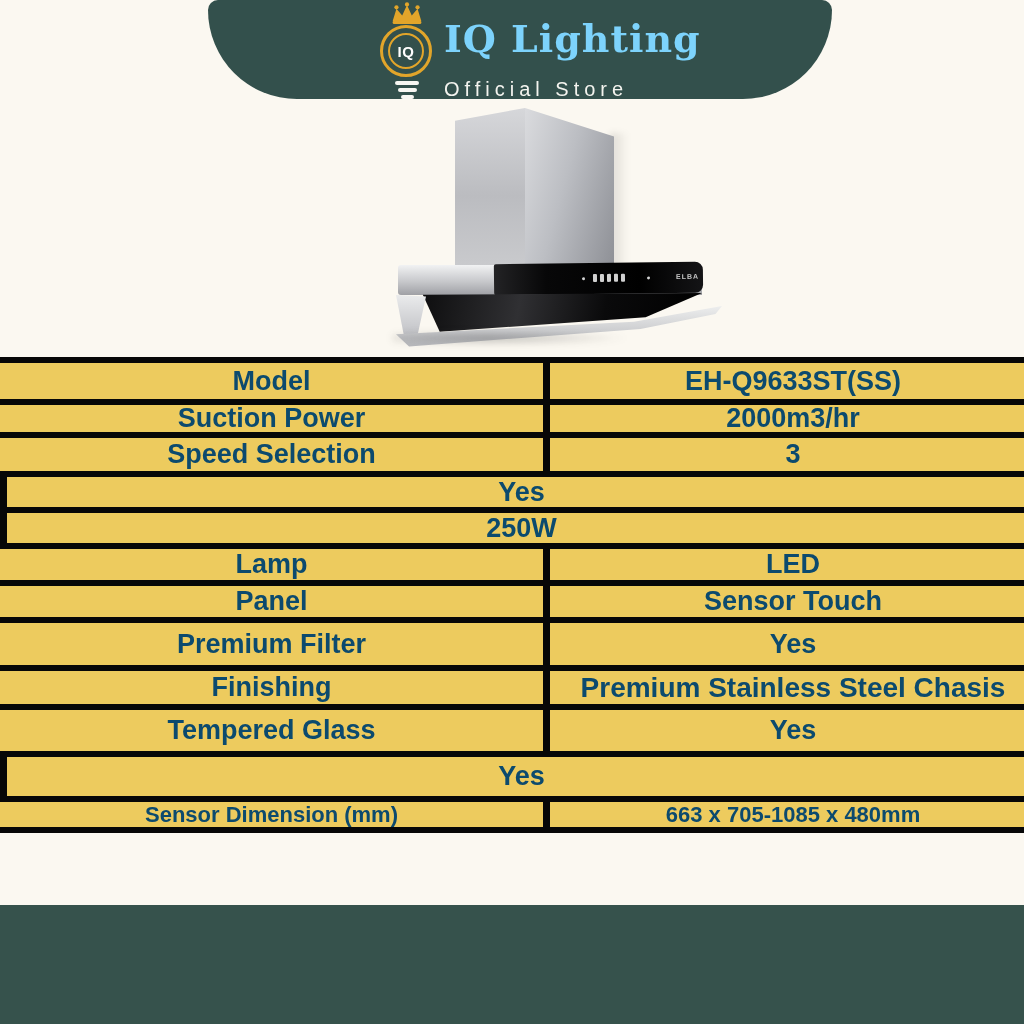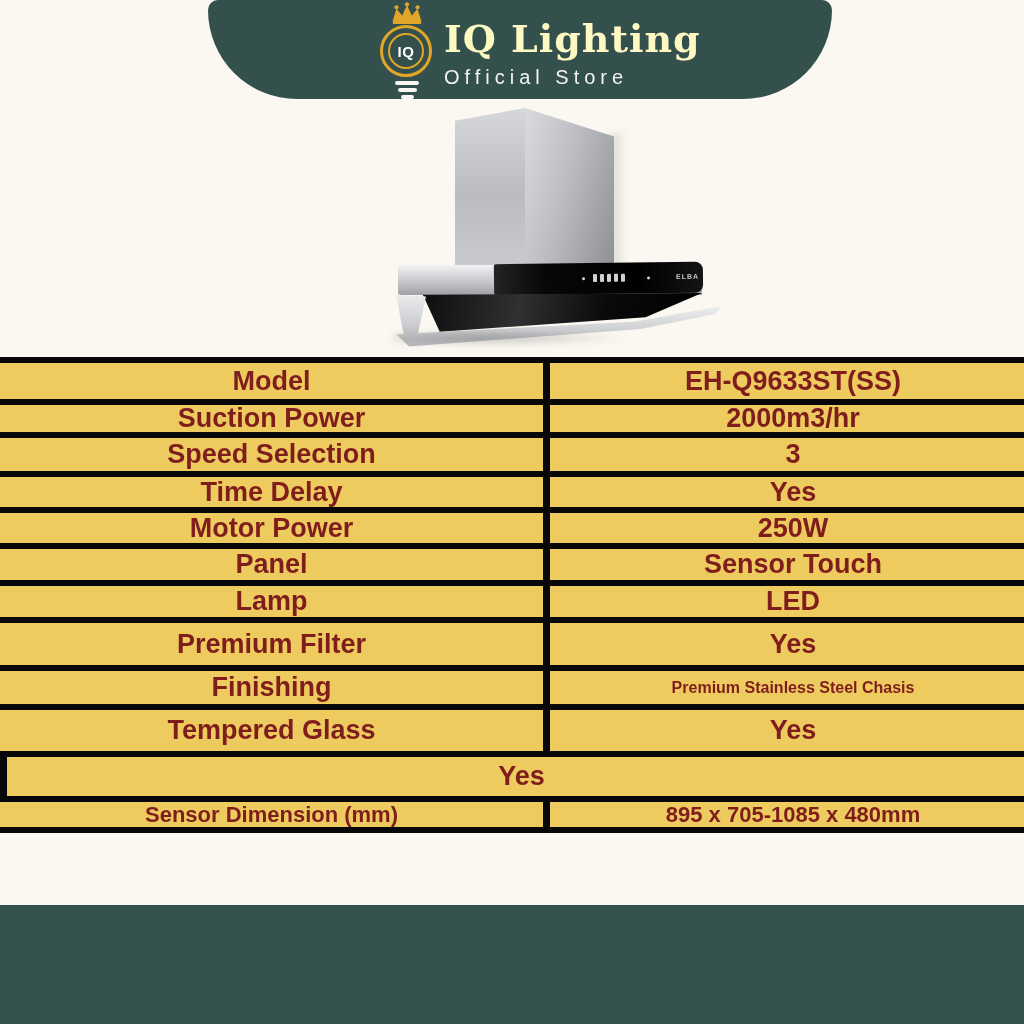--- a/index.html
+++ b/index.html
@@ -31,24 +31,24 @@
   .bulb-mono { color:#ffffff; font-size:15px; font-weight:bold; letter-spacing:0.5px; }
   .screw { position:absolute; left:0; top:79px; width:62px; display:flex; flex-direction:column; align-items:center; gap:3px; }
   .screw span { display:block; height:4px; border-radius:2px; background:#f7f6f2; }
   .screw span:nth-child(1){ width:24px; }
   .screw span:nth-child(2){ width:19px; }
   .screw span:nth-child(3){ width:13px; }
 
   .brand-block { position:absolute; left:236px; top:16px; }
   .brand-name {
     font-family:"DejaVu Serif", serif; font-weight:bold;
-    font-size:38px; color:#fef9c3; letter-spacing:1px; line-height:1.2;
+    font-size:38px; color:#7dd3fc; letter-spacing:1px; line-height:1.2;
   }
   .brand-sub {
-    margin-top:4px; font-size:20px; color:#f3f3ee;
+    margin-top:16px; font-size:20px; color:#f3f3ee;
     letter-spacing:5px; font-weight:normal;
   }
 
   
   .product { position:absolute; left:0; top:99px; width:1024px; height:258px; }
   .product > div { position:absolute; }
   .chim-shadow { left:610px; top:34px; width:18px; height:136px;
     background:linear-gradient(90deg, rgba(0,0,0,0.12), rgba(0,0,0,0)); filter:blur(3px); }
   .chim-left { left:455px; top:9px; width:70px; height:159px;
     background:linear-gradient(180deg,#d6d7da,#bbbcc0 55%,#c9cacd);
@@ -78,27 +78,27 @@
     background:linear-gradient(180deg,#edeeee,#b4b5b9);
     clip-path:polygon(0 64%, 73% 36%, 100% 0, 98% 18%, 75% 52%, 4% 92%); }
   .hood-shadow { left:392px; top:231px; width:240px; height:16px;
     background:radial-gradient(ellipse at 40% 50%, rgba(40,40,40,0.28), rgba(0,0,0,0) 70%);
     filter:blur(3px); }
 
   
   .spec { position:absolute; left:0; top:357px; width:1024px; border-bottom:6px solid #070707; }
   .row { display:flex; border-top:6px solid #070707; background:#edcb5e; }
   .cell { display:flex; align-items:center; justify-content:center;
-    font-weight:bold; color:#7f1d1d; font-size:27px; }
+    font-weight:bold; color:#0c4a6e; font-size:27px; }
   .cell.label { width:543px; }
   .vline { width:7px; background:#070707; }
   .cell.value { flex:1;padding-left:12px; }
   .h42{height:42px} .h33{height:33px} .h39{height:39px} .h36{height:36px}
   .h37{height:37px} .h48{height:48px} .h47{height:47px} .h45{height:45px} .h31{height:31px}
-  .mid-text { font-size:16px; }
+  .mid-text { font-size:28px; }
   .small-text { font-size:22px; }
 
   
   .footer { position:absolute; left:0; top:905px; width:1024px; height:119px; background:#36524c; }
 </style>
 </head>
 <body>
 
 <div class="page">
 
@@ -161,39 +161,37 @@
       <div class="cell label">Suction Power</div>
       <div class="vline"></div>
       <div class="cell value">2000m3/hr</div>
     </div>
     <div class="row h39">
       <div class="cell label">Speed Selection</div>
       <div class="vline"></div>
       <div class="cell value">3</div>
     </div>
     <div class="row h36">
-      <div class="cell label">Time Delay</div>
       <div class="vline"></div>
       <div class="cell value">Yes</div>
     </div>
     <div class="row h36">
-      <div class="cell label">Motor Power</div>
       <div class="vline"></div>
       <div class="cell value">250W</div>
+    </div>
+    <div class="row h37">
+      <div class="cell label">Lamp</div>
+      <div class="vline"></div>
+      <div class="cell value">LED</div>
     </div>
     <div class="row h37">
       <div class="cell label">Panel</div>
       <div class="vline"></div>
       <div class="cell value">Sensor Touch</div>
     </div>
-    <div class="row h37">
-      <div class="cell label">Lamp</div>
-      <div class="vline"></div>
-      <div class="cell value">LED</div>
-    </div>
     <div class="row h48">
       <div class="cell label">Premium Filter</div>
       <div class="vline"></div>
       <div class="cell value">Yes</div>
     </div>
     <div class="row h39">
       <div class="cell label">Finishing</div>
       <div class="vline"></div>
       <div class="cell value mid-text">Premium Stainless Steel Chasis</div>
     </div>
@@ -202,18 +200,18 @@
       <div class="vline"></div>
       <div class="cell value">Yes</div>
     </div>
     <div class="row h45">
       <div class="vline"></div>
       <div class="cell value">Yes</div>
     </div>
     <div class="row h31">
       <div class="cell label small-text">Sensor Dimension (mm)</div>
       <div class="vline"></div>
-      <div class="cell value small-text">895 x 705-1085 x 480mm</div>
+      <div class="cell value small-text">663 x 705-1085 x 480mm</div>
     </div>
   </section>
 
   <footer class="footer"></footer>
 </div>
 
 </body></html>

